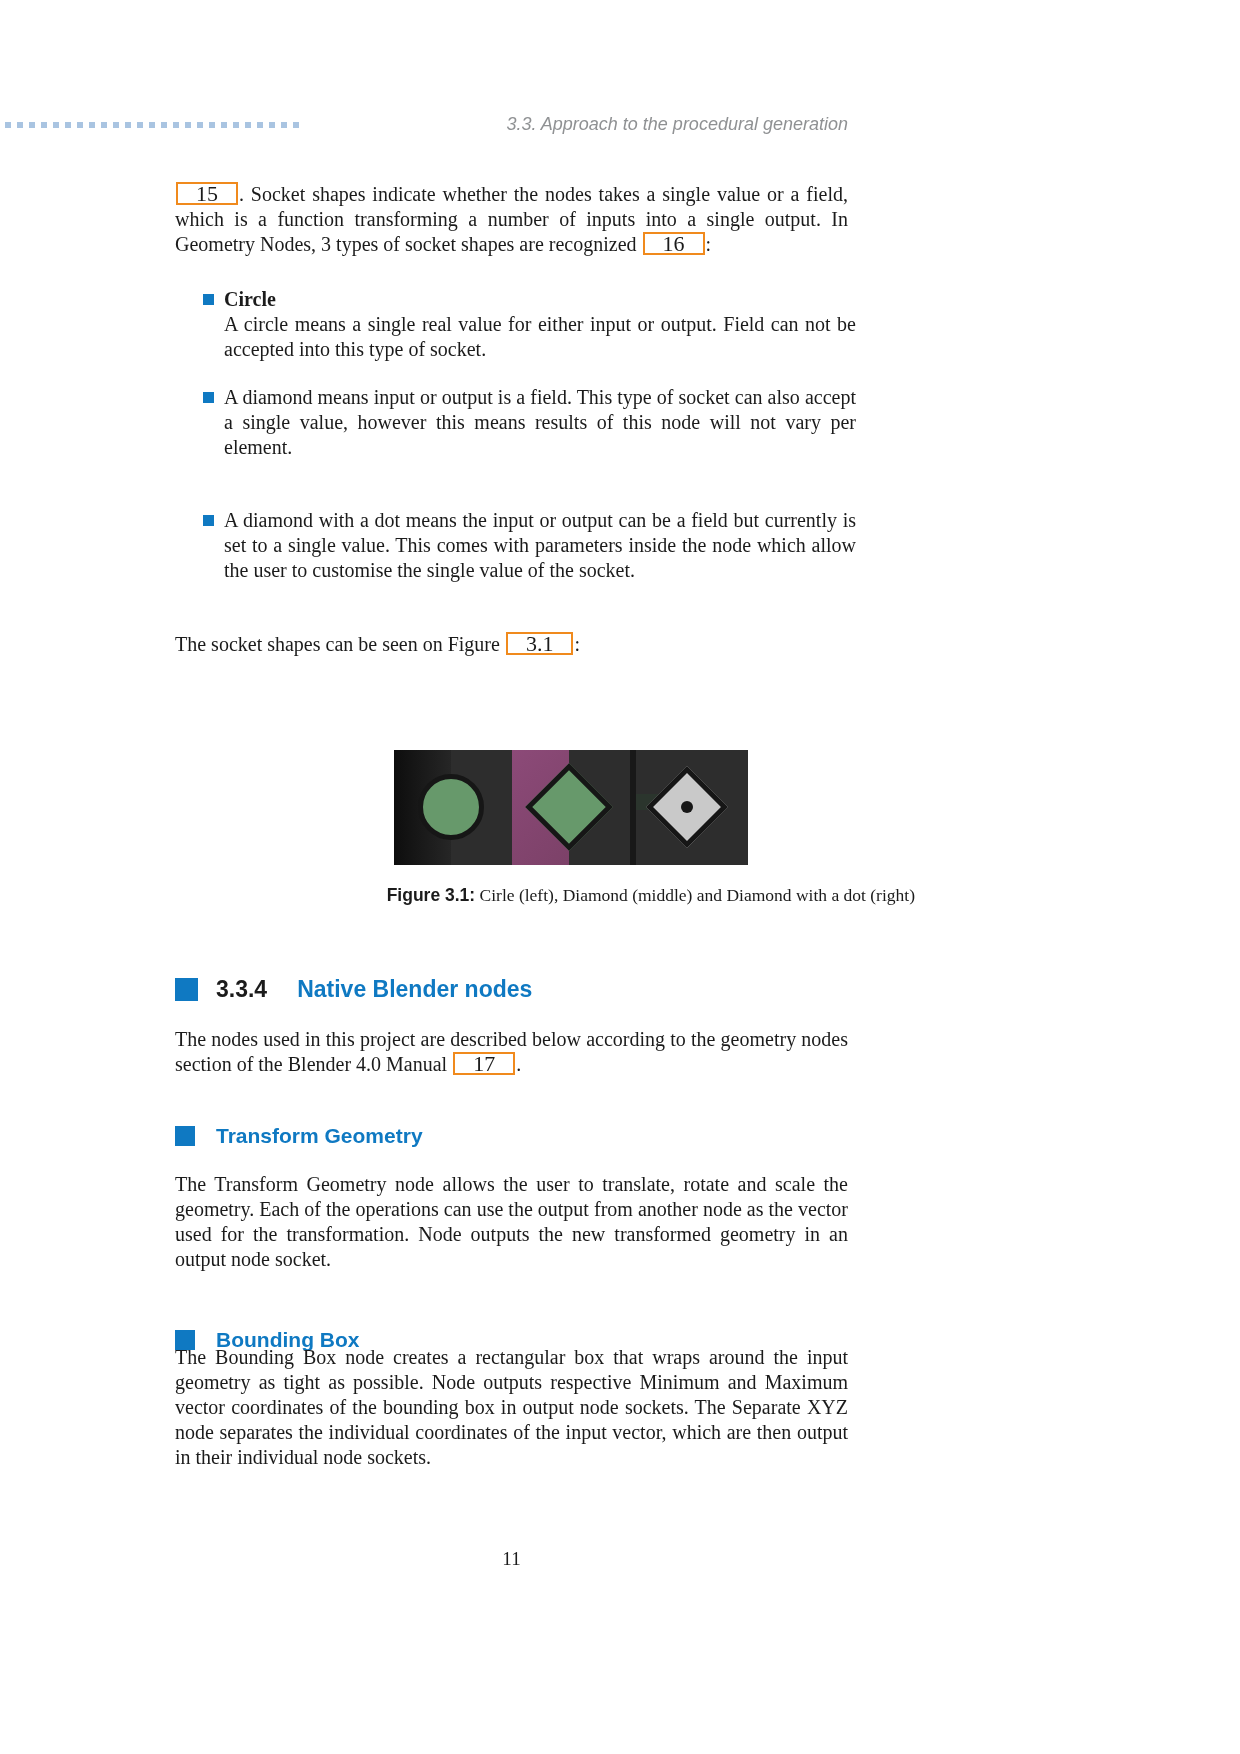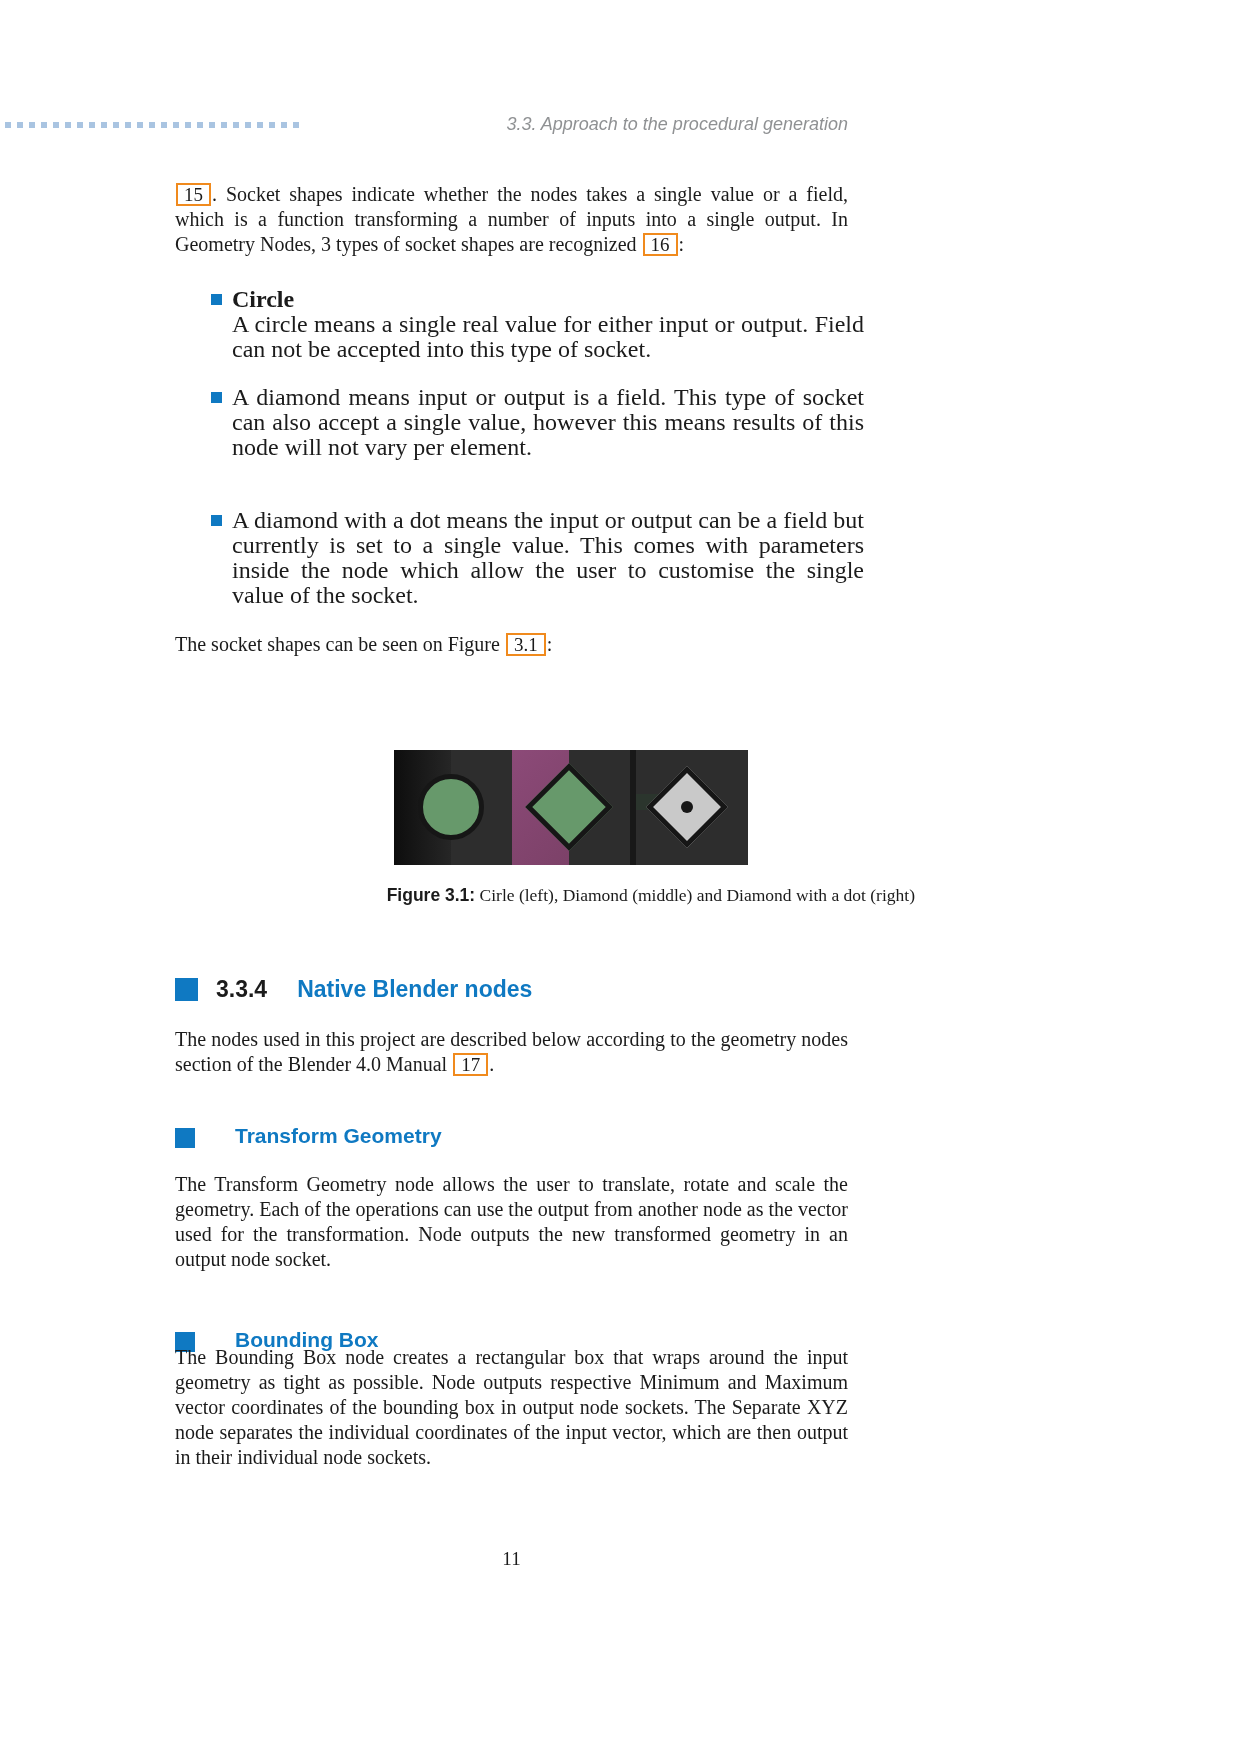--- a/index.html
+++ b/index.html
@@ -17,26 +17,26 @@
   .header-spacer{flex:1;}
   .header-title{
     font-family:"Liberation Sans", sans-serif;font-style:italic;
     font-size:18px;color:var(--header_text);white-space:nowrap;
   }
 
   
   .para{left:175px;width:673px;font-size:20px;line-height:25px;text-align:justify;}
   .cite{
     display:inline-block;border:2px solid var(--citation_orange);
-    padding:0 6px;line-height:19px;font-size:19px;margin:0 1px;
+    padding:0 18px;line-height:19px;font-size:22px;margin:0 1px;
     vertical-align:baseline;
   }
 
   
-  .list-item{left:232px;width:632px;font-size:24px;line-height:25px;text-align:justify;}
+  .list-item{left:224px;width:632px;font-size:20px;line-height:25px;text-align:justify;}
   .bullet-sq{
     position:absolute;left:-21px;top:7px;width:11px;height:11px;
     background:var(--accent_blue);
   }
   .term{font-weight:bold;}
 
   
   .figure{left:394px;top:750px;width:354px;height:115px;display:flex;}
   .fig-panel{width:118px;height:115px;position:relative;overflow:hidden;background:var(--figure_bg);}
   .p1-strip{position:absolute;left:0;top:0;width:57px;height:115px;
@@ -69,22 +69,22 @@
   .caption-label{font-family:"Liberation Sans", sans-serif;font-weight:bold;font-size:17.5px;}
 
   
   .sec-head{left:175px;top:976px;display:flex;align-items:center;
     font-family:"Liberation Sans", sans-serif;font-weight:bold;}
   .sec-square{width:23px;height:23px;background:var(--accent_blue);margin-right:18px;}
   .sec-number{font-size:23px;color:#1b1b1b;margin-right:30px;text-align:right;}
   .sec-title{font-size:23px;color:var(--accent_blue);}
 
   
-  .sub-head{left:175px;display:flex;align-items:flex-end;
-    font-family:"Liberation Sans", sans-serif;font-weight:bold;gap:19px;}
+  .sub-head{left:175px;display:flex;align-items:center;
+    font-family:"Liberation Sans", sans-serif;font-weight:bold;}
   .sub-square{width:20px;height:20px;background:var(--accent_blue);margin-right:21px;}
   .sub-title{font-size:21px;color:var(--accent_blue);}
 
   
   .page-num{left:175px;top:1548px;width:673px;text-align:center;font-size:19px;}
 </style>
 </head>
 <body>
 
 <div class="abs header-row">

